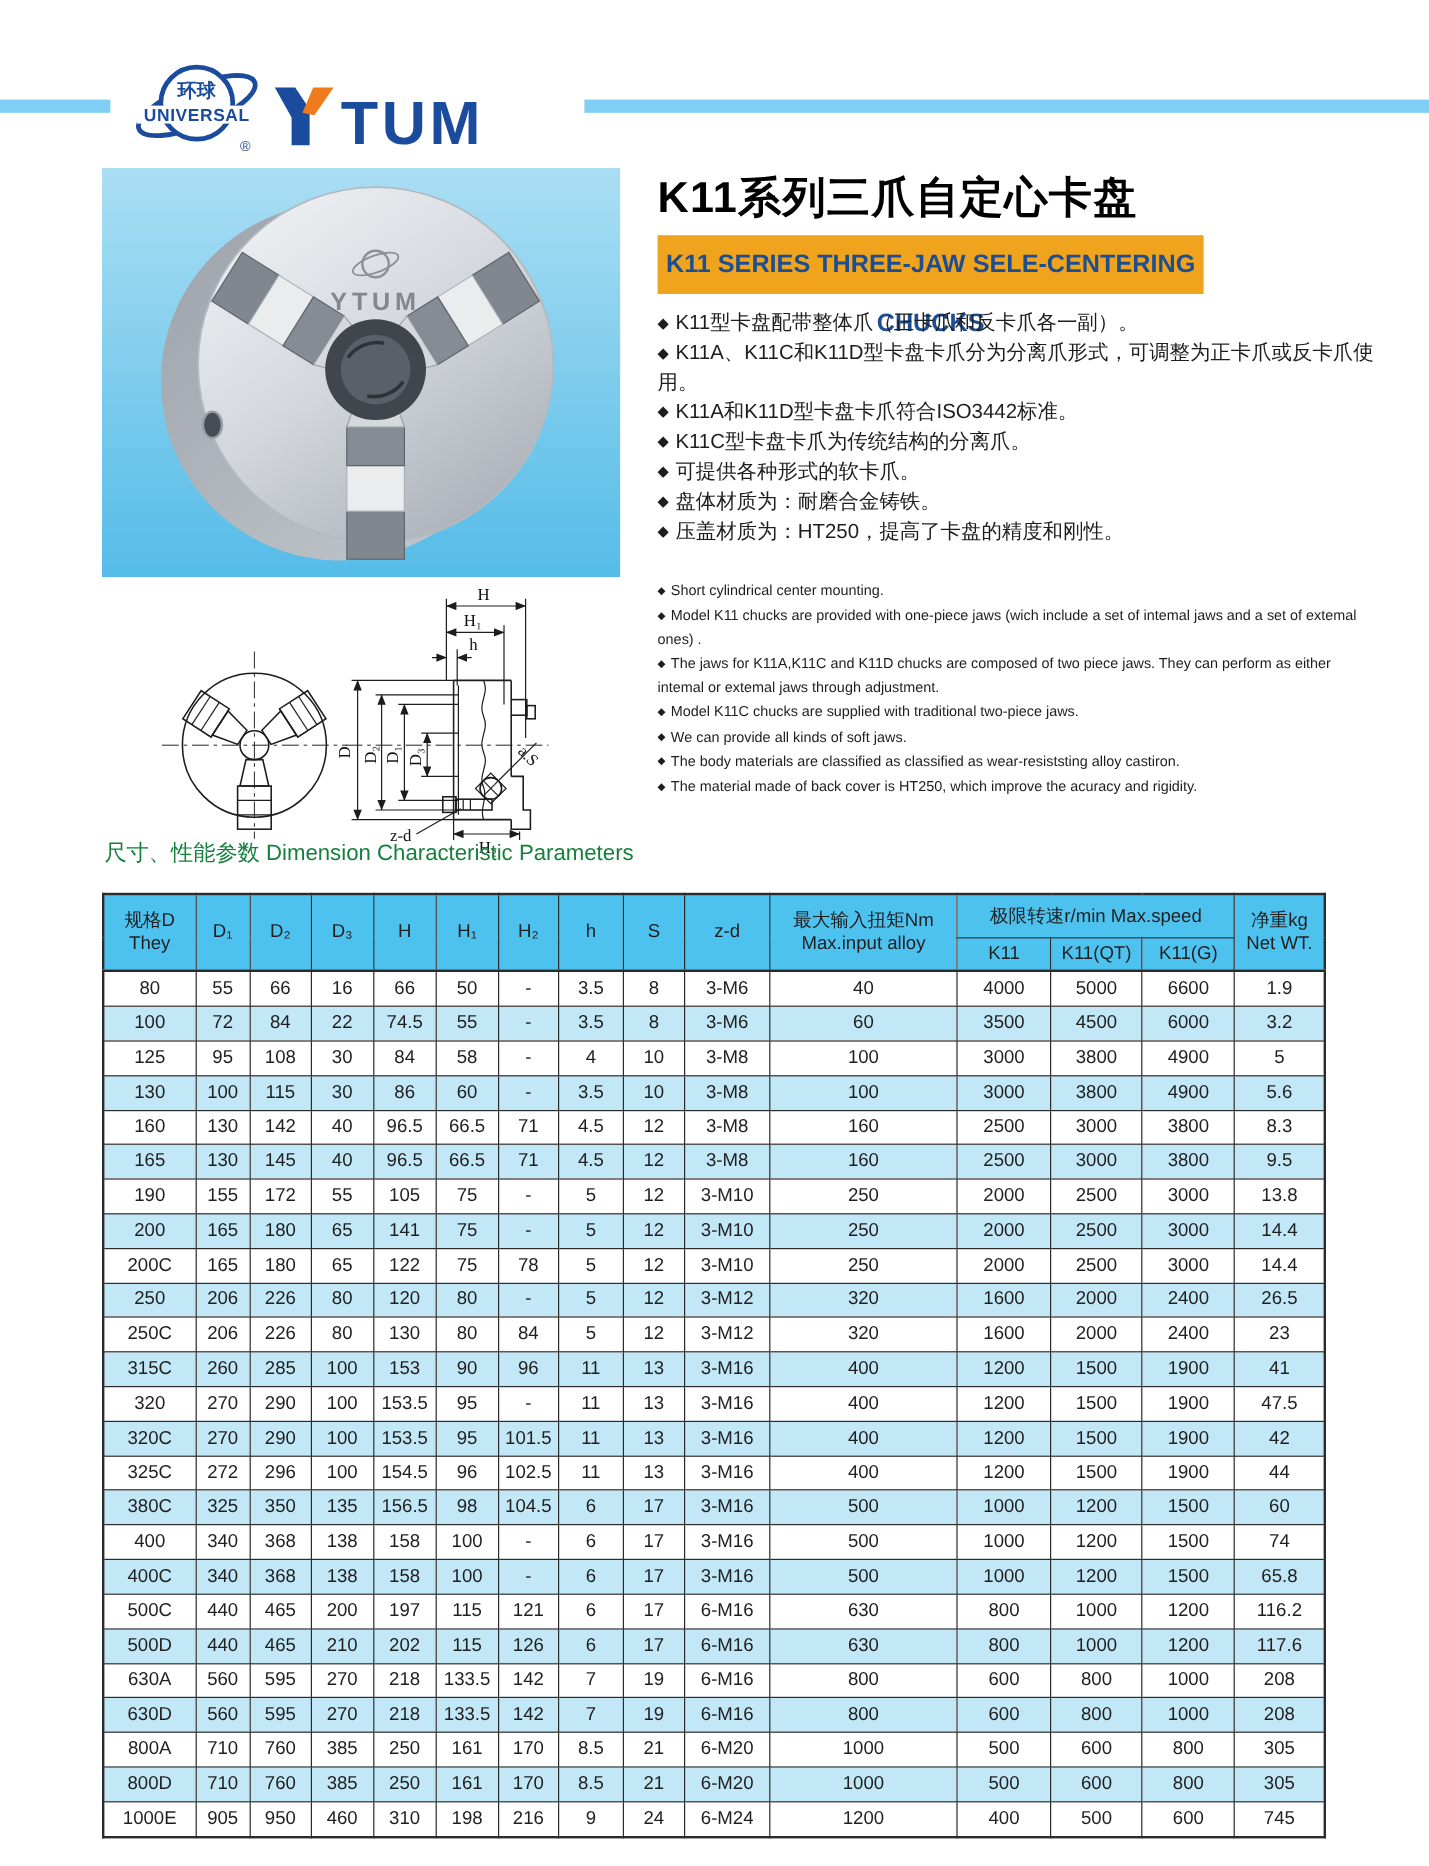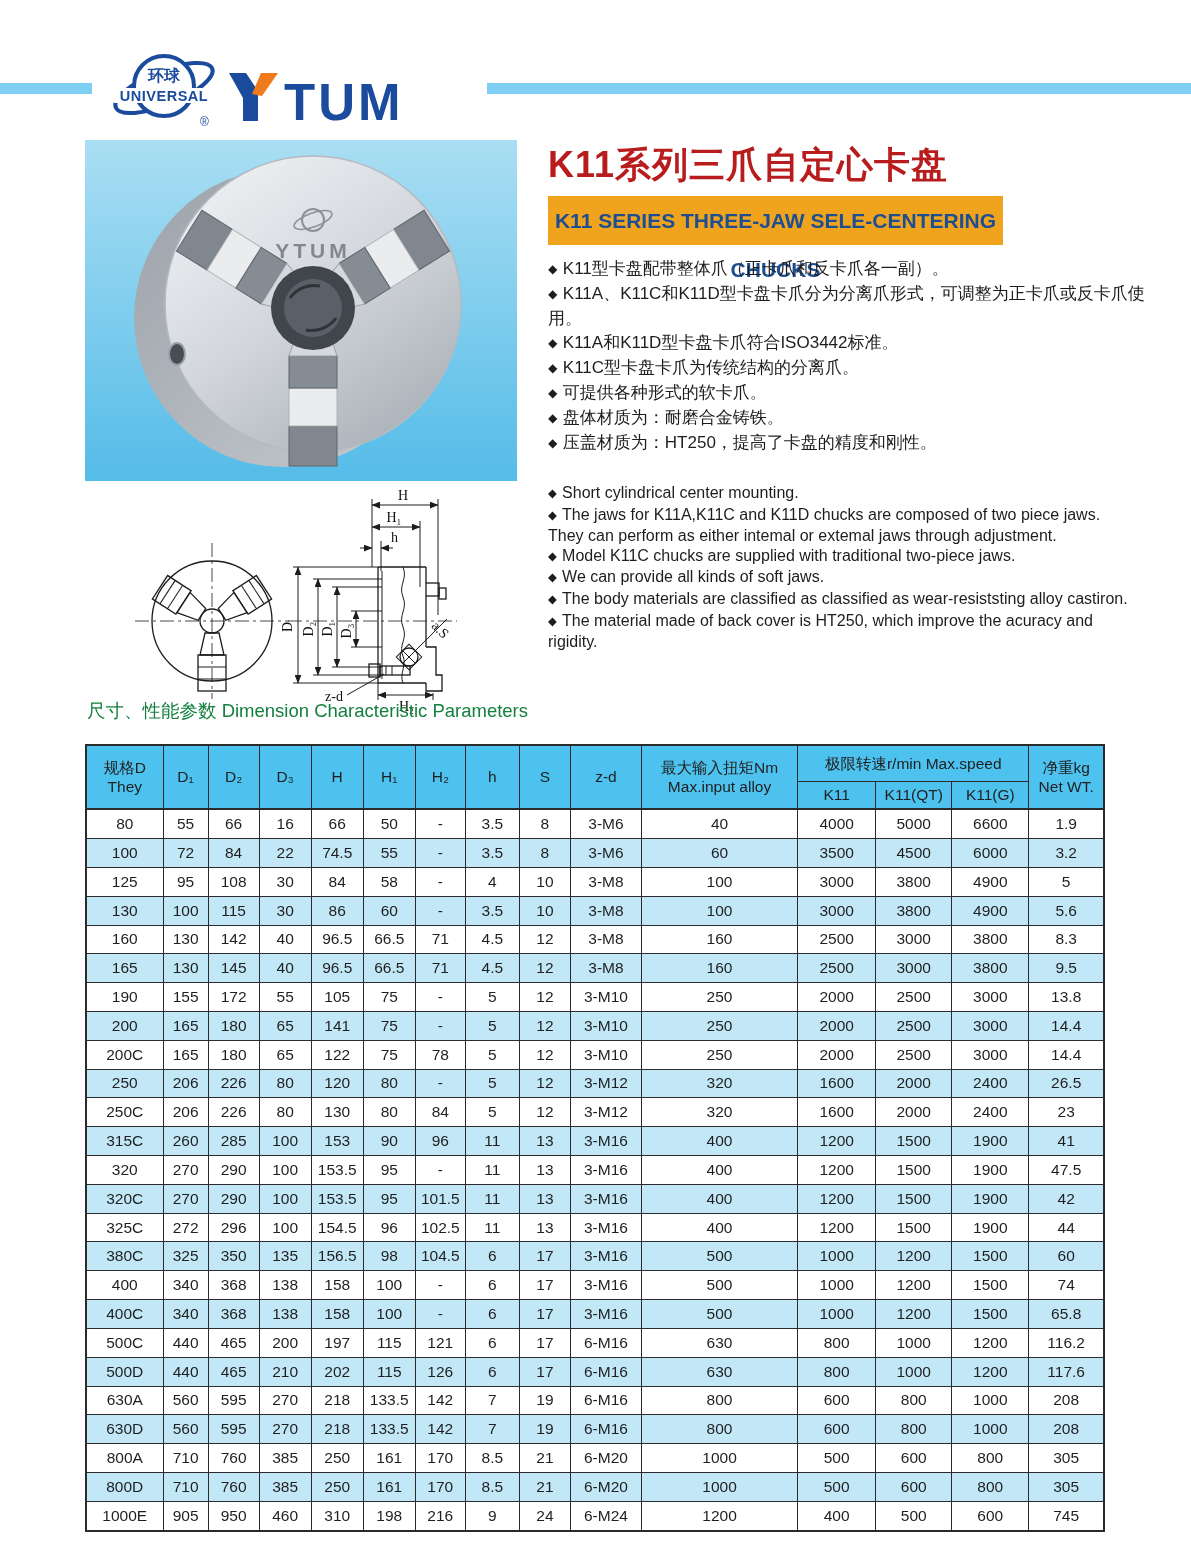--- a/index.html
+++ b/index.html
@@ -8,25 +8,25 @@
 
   
   .hbar{position:absolute;height:11px;background:#7ECFF3;}
   #bar-left{left:0;top:83px;width:92px;}
   #bar-right{left:487px;top:83px;width:704px;}
   #globe-logo{position:absolute;left:108px;top:44px;}
   #wordmark{position:absolute;left:228px;top:72px;}
 
   
   #page-title{position:absolute;left:548px;top:141px;width:560px;
-              font-size:36px;font-weight:bold;color:#b91c1c;letter-spacing:1px;}
+              font-size:36px;font-weight:bold;color:#000000;letter-spacing:1px;}
   #banner{position:absolute;left:548px;top:196px;width:455px;height:49px;background:#F0A41E;
           text-align:center;line-height:49px;font-size:21px;font-weight:bold;color:#1D4E91;}
   #features-cn{position:absolute;left:548px;top:257px;width:600px;font-size:17px;line-height:24px;}
-  #features-en{position:absolute;left:548px;top:483px;width:590px;font-size:16px;line-height:19.6px;}
+  #features-en{position:absolute;left:548px;top:483px;width:590px;font-size:12px;line-height:19.6px;}
   .feat{margin:0;}
   .bullet{font-size:0.72em;position:relative;top:-1px;margin-right:2px;}
 
   
   #photo-box{position:absolute;left:85px;top:140px;width:432px;height:341px;}
   #drawing-box{position:absolute;left:85px;top:487px;width:432px;height:228px;background:#fff;}
 
   
   #table-caption{position:absolute;left:87px;top:698px;font-size:18.5px;color:#15803d;}
   #table-wrap{position:absolute;left:85px;top:744px;width:1020px;height:844px;}
@@ -227,20 +227,21 @@
       <p class="feat"><span class="bullet">◆ </span><span>K11型卡盘配带整体爪（正卡爪和反卡爪各一副）。</span></p>
       <p class="feat"><span class="bullet">◆ </span><span>K11A、K11C和K11D型卡盘卡爪分为分离爪形式，可调整为正卡爪或反卡爪使用。</span></p>
       <p class="feat"><span class="bullet">◆ </span><span>K11A和K11D型卡盘卡爪符合ISO3442标准。</span></p>
       <p class="feat"><span class="bullet">◆ </span><span>K11C型卡盘卡爪为传统结构的分离爪。</span></p>
       <p class="feat"><span class="bullet">◆ </span><span>可提供各种形式的软卡爪。</span></p>
       <p class="feat"><span class="bullet">◆ </span><span>盘体材质为：耐磨合金铸铁。</span></p>
       <p class="feat"><span class="bullet">◆ </span><span>压盖材质为：HT250，提高了卡盘的精度和刚性。</span></p>
     </div>
   <div id="features-en">
       <p class="feat"><span class="bullet">◆ </span><span>Short cylindrical center mounting.</span></p>
+      <p class="feat"><span class="bullet">◆ </span><span>Model K11 chucks are provided with one-piece jaws  (wich include a set of intemal  jaws and a set of  extemal ones) .</span></p>
       <p class="feat"><span class="bullet">◆ </span><span>The jaws for K11A,K11C and K11D chucks are composed of two piece jaws. They can perform as either intemal or extemal jaws through adjustment.</span></p>
       <p class="feat"><span class="bullet">◆ </span><span>Model K11C chucks are supplied with traditional two-piece jaws.</span></p>
       <p class="feat"><span class="bullet">◆ </span><span>We can provide all kinds of soft jaws.</span></p>
       <p class="feat"><span class="bullet">◆ </span><span>The body materials are classified as classified as wear-resiststing alloy castiron.</span></p>
       <p class="feat"><span class="bullet">◆ </span><span>The material made of back cover is HT250, which improve the acuracy and rigidity.</span></p>
     </div>
 
   <div id="table-caption">尺寸、性能参数 Dimension Characteristic Parameters</div>
   <div id="table-wrap">
     <table>

